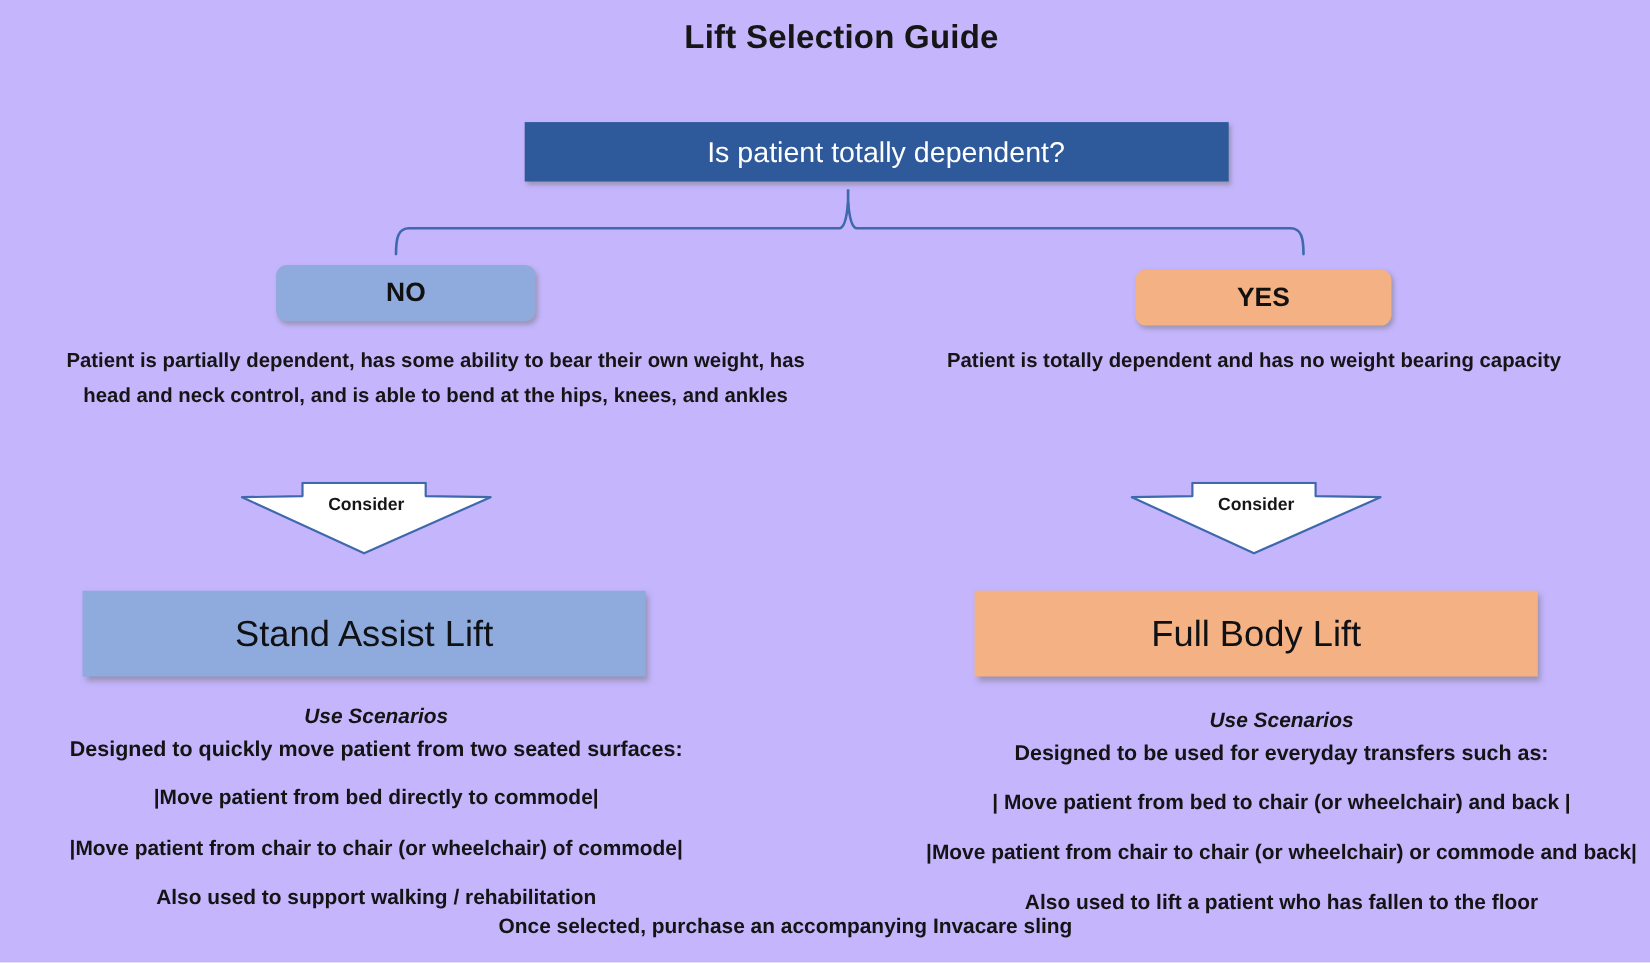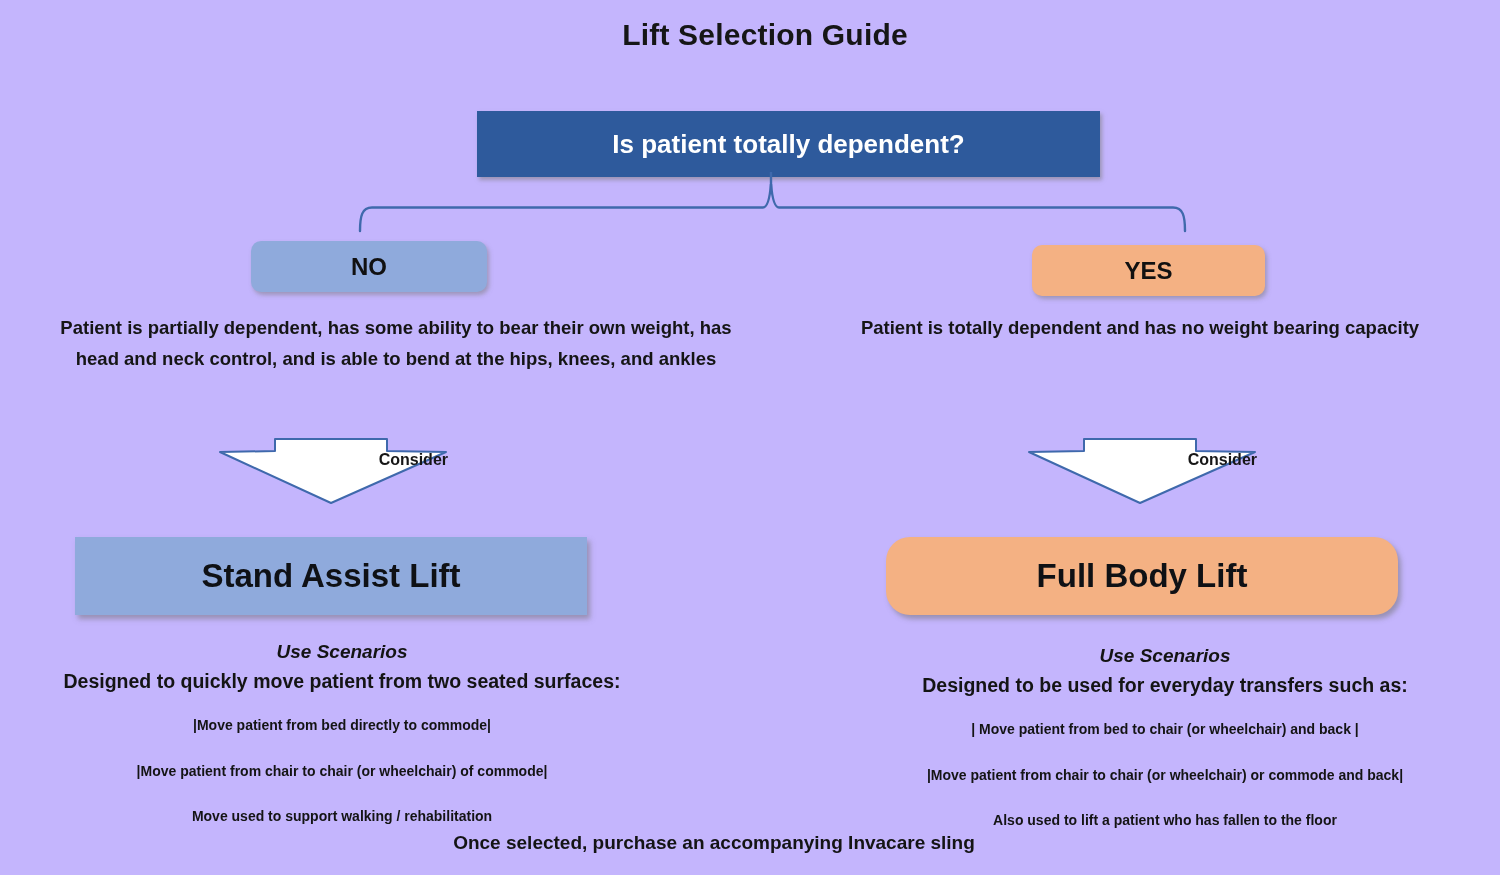--- a/index.html
+++ b/index.html
@@ -6,25 +6,26 @@
   .canvas{
     position:relative;width:1500px;height:875px;background:#c4b5fd;
     font-family:"Liberation Sans","DejaVu Sans",sans-serif;color:var(--ink,#151515);
     overflow:hidden;
   }
   .title{
     position:absolute;left:30px;top:18px;width:1470px;margin:0;
     text-align:center;font-size:30px;font-weight:bold;color:#161616;letter-spacing:.2px;
   }
   .question-box{
-    position:absolute;left:477px;top:111px;width:623px;height:66px;
+    position:absolute;left:477px;top:111px;width:623px;height:54px;
     background:var(--dark-blue,#2e5a9c);color:#ffffff;
     display:flex;align-items:center;justify-content:center;
-    font-size:26px;font-weight:bold;
+    font-size:26px;font-weight:normal;
     box-shadow:2px 3px 4px rgba(120,120,120,.55);
+    padding-left:17px;
   }
   .connector{position:absolute;left:355px;top:168px;width:835px;height:70px;}
   .answer-box{
     position:absolute;display:flex;align-items:center;justify-content:center;
     font-size:24px;font-weight:bold;color:#111111;
     box-shadow:2px 3px 4px rgba(120,120,120,.5);
     border-radius:10px;
   }
   .answer-no{left:251px;top:241px;width:236px;height:51px;background:var(--light-blue,#8faadc);}
   .answer-yes{left:1032px;top:245px;width:233px;height:51px;background:var(--orange,#f4b183);}
@@ -32,37 +33,37 @@
     position:absolute;text-align:center;font-size:18.5px;font-weight:bold;
     line-height:31px;color:#151515;
   }
   .desc-left{left:45px;top:312px;width:680px;margin-left:11px;}
   .desc-right{left:830px;top:312px;width:620px;}
   .consider{position:absolute;width:230px;height:67px;}
   .consider-left{left:218px;top:438px;}
   .consider-right{left:1027px;top:438px;}
   .consider svg{position:absolute;left:0;top:0;width:100%;height:100%;}
   .consider-label{
-    position:absolute;left:0;right:0;top:13px;text-align:right;
+    position:absolute;left:0;right:0;top:13px;text-align:center;
     font-size:16px;font-weight:bold;color:#161616;
   }
   .lift-box{
     position:absolute;width:512px;height:78px;
     display:flex;align-items:center;justify-content:center;
-    font-size:33px;font-weight:bold;color:#0f1115;
+    font-size:33px;font-weight:normal;color:#0f1115;
     box-shadow:3px 4px 5px rgba(110,110,110,.5);
   }
   .lift-blue{left:75px;top:537px;background:var(--light-blue,#8faadc);}
-  .lift-orange{left:886px;top:537px;background:var(--orange,#f4b183);border-radius:24px;}
+  .lift-orange{left:886px;top:537px;background:var(--orange,#f4b183);}
   .scenarios{position:absolute;text-align:center;color:#141414;}
   .scenarios-left{left:0px;top:641px;width:684px;}
   .scenarios-right{left:815px;top:645px;width:700px;}
   .sc-title{font-size:19px;font-weight:bold;font-style:italic;margin-bottom:7px;}
   .sc-heading{font-size:19.5px;font-weight:bold;margin-bottom:4px;}
-  .sc-item{font-size:14px;font-weight:bold;line-height:25.5px;margin-top:20px;}
+  .sc-item{font-size:19px;font-weight:bold;line-height:25.5px;margin-top:20px;}
   .footer{
     position:absolute;left:429px;top:832px;width:570px;text-align:center;
     font-size:19px;font-weight:bold;color:#141414;
   }
 </style>
 </head>
 <body>
 
 <div class="canvas">
 
@@ -96,21 +97,21 @@
   </div>
 
   <div class="lift-box lift-blue">Stand Assist Lift</div>
   <div class="lift-box lift-orange">Full Body Lift</div>
 
   <div class="scenarios scenarios-left">
     <div class="sc-title">Use Scenarios</div>
     <div class="sc-heading">Designed to quickly move patient from two seated surfaces:</div>
     <div class="sc-item">|Move patient from bed directly to commode|</div>
     <div class="sc-item">|Move patient from chair to chair (or wheelchair) of commode|</div>
-    <div class="sc-item">Move used to support walking / rehabilitation</div>
+    <div class="sc-item">Also used to support walking / rehabilitation</div>
   </div>
 
   <div class="scenarios scenarios-right">
     <div class="sc-title">Use Scenarios</div>
     <div class="sc-heading">Designed to be used for everyday transfers such as:</div>
     <div class="sc-item">| Move patient from bed to chair (or wheelchair) and back |</div>
     <div class="sc-item">|Move patient from chair to chair (or wheelchair) or commode and back|</div>
     <div class="sc-item">Also used to lift a patient who has fallen to the floor</div>
   </div>
 

